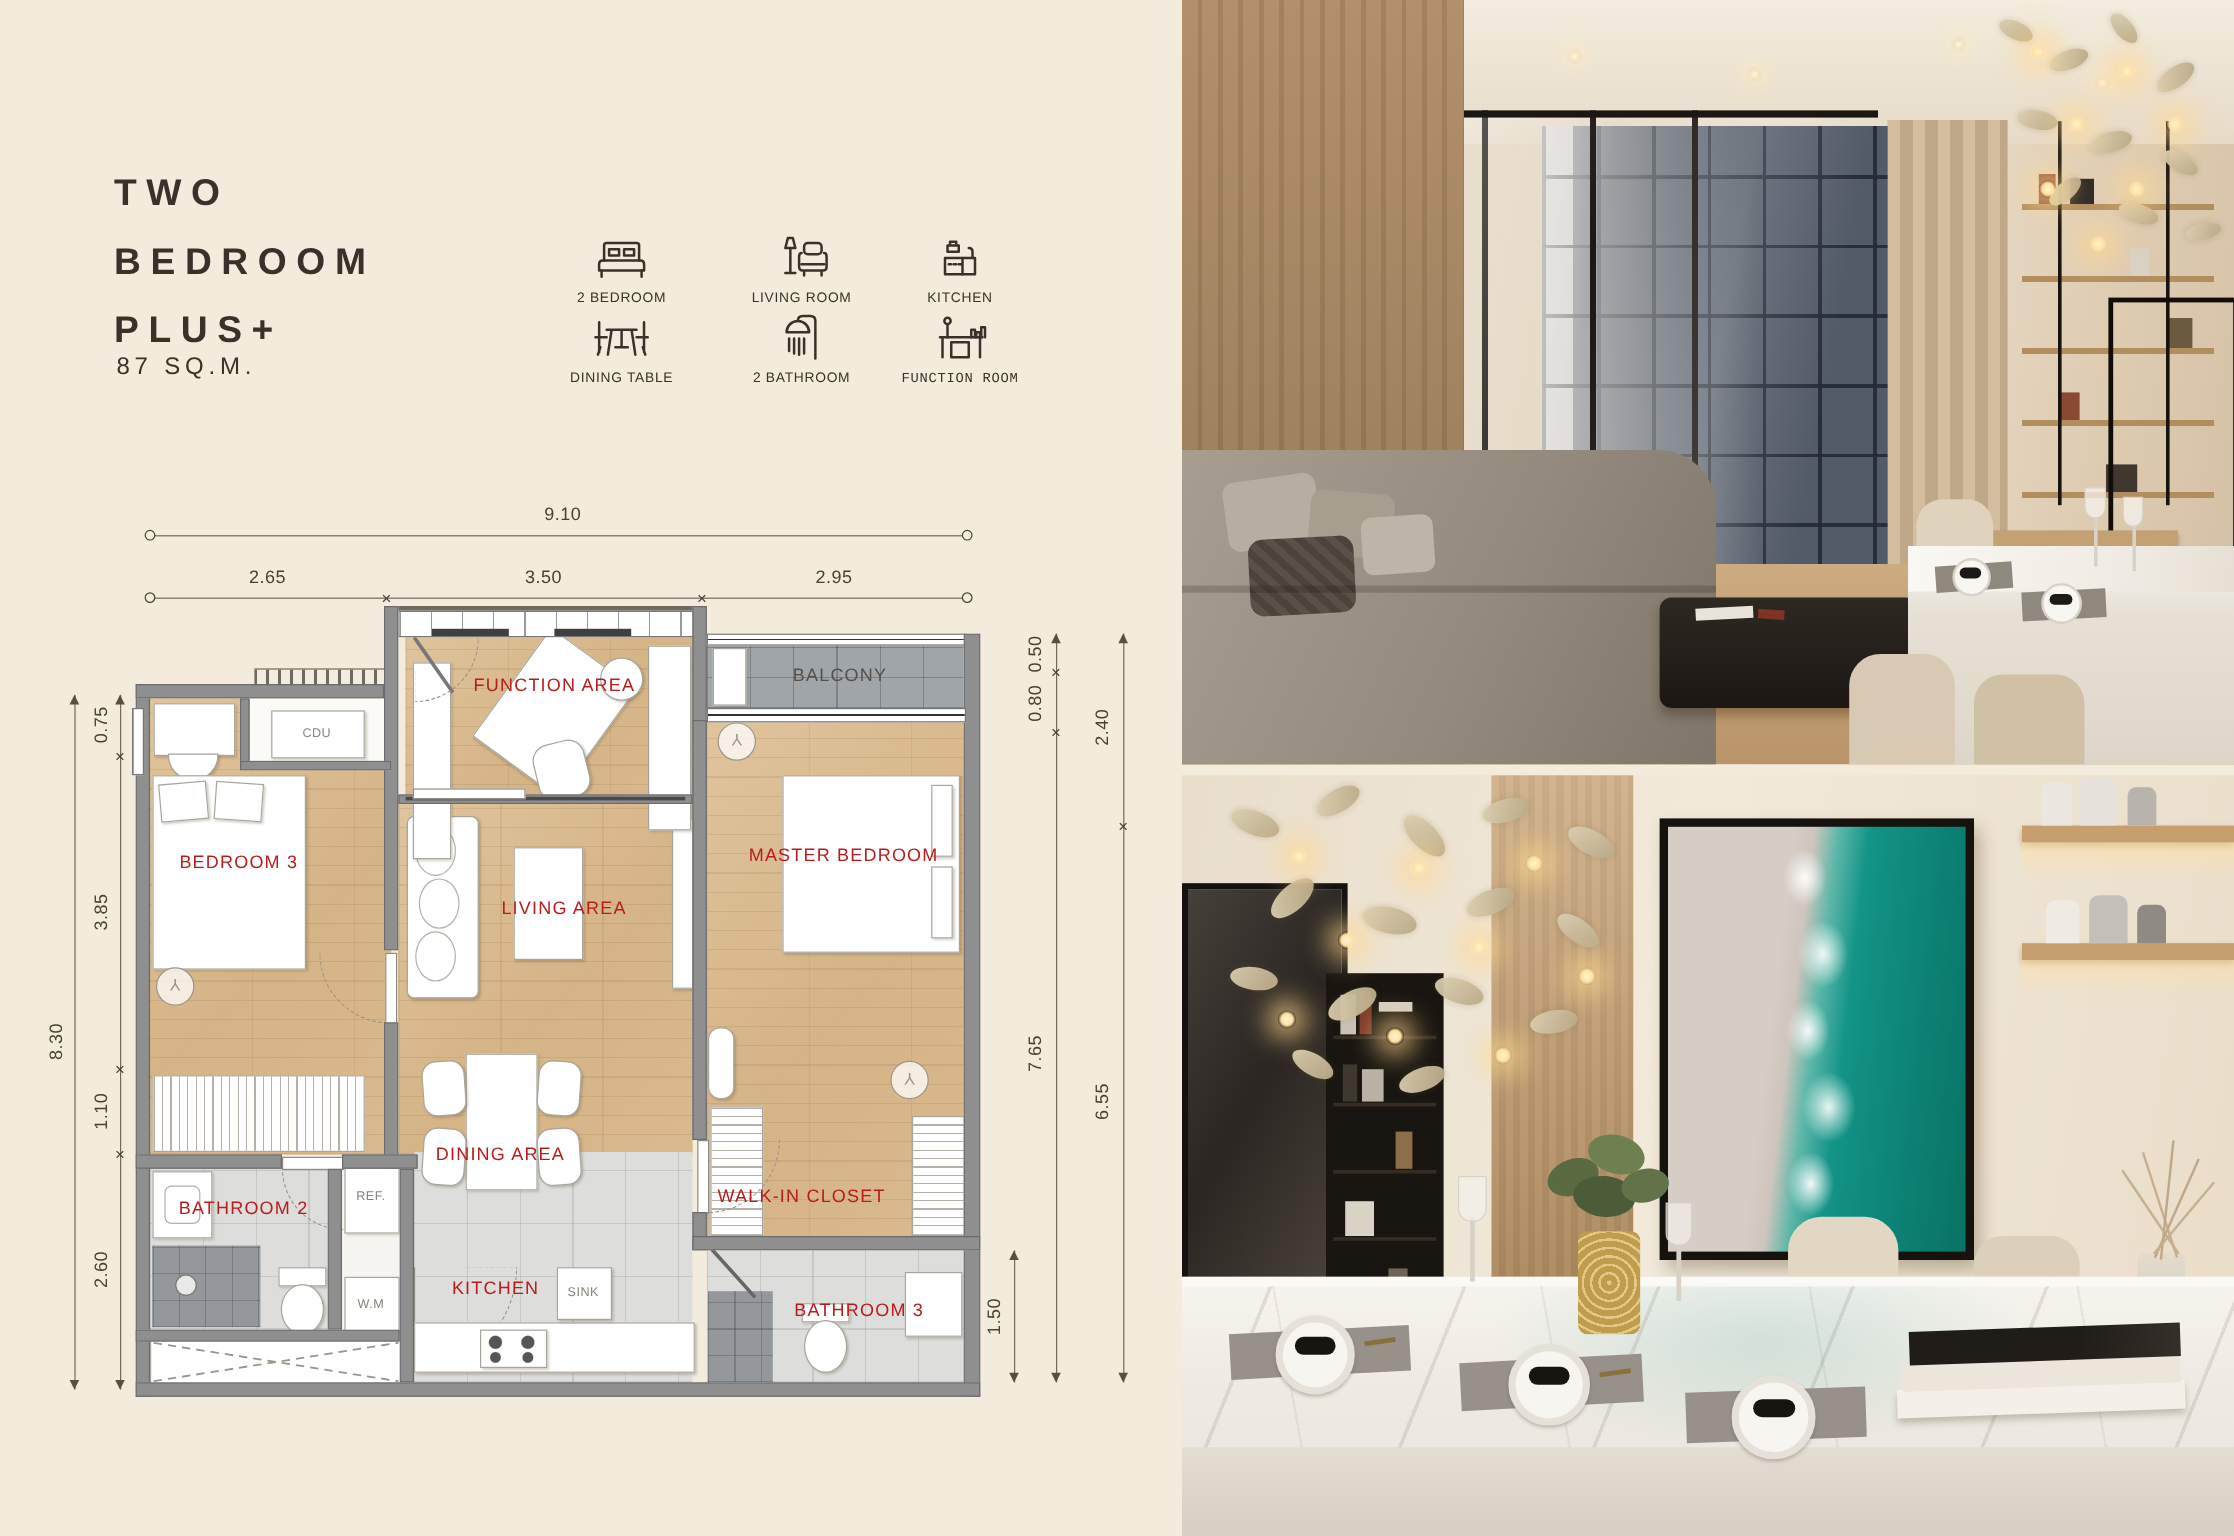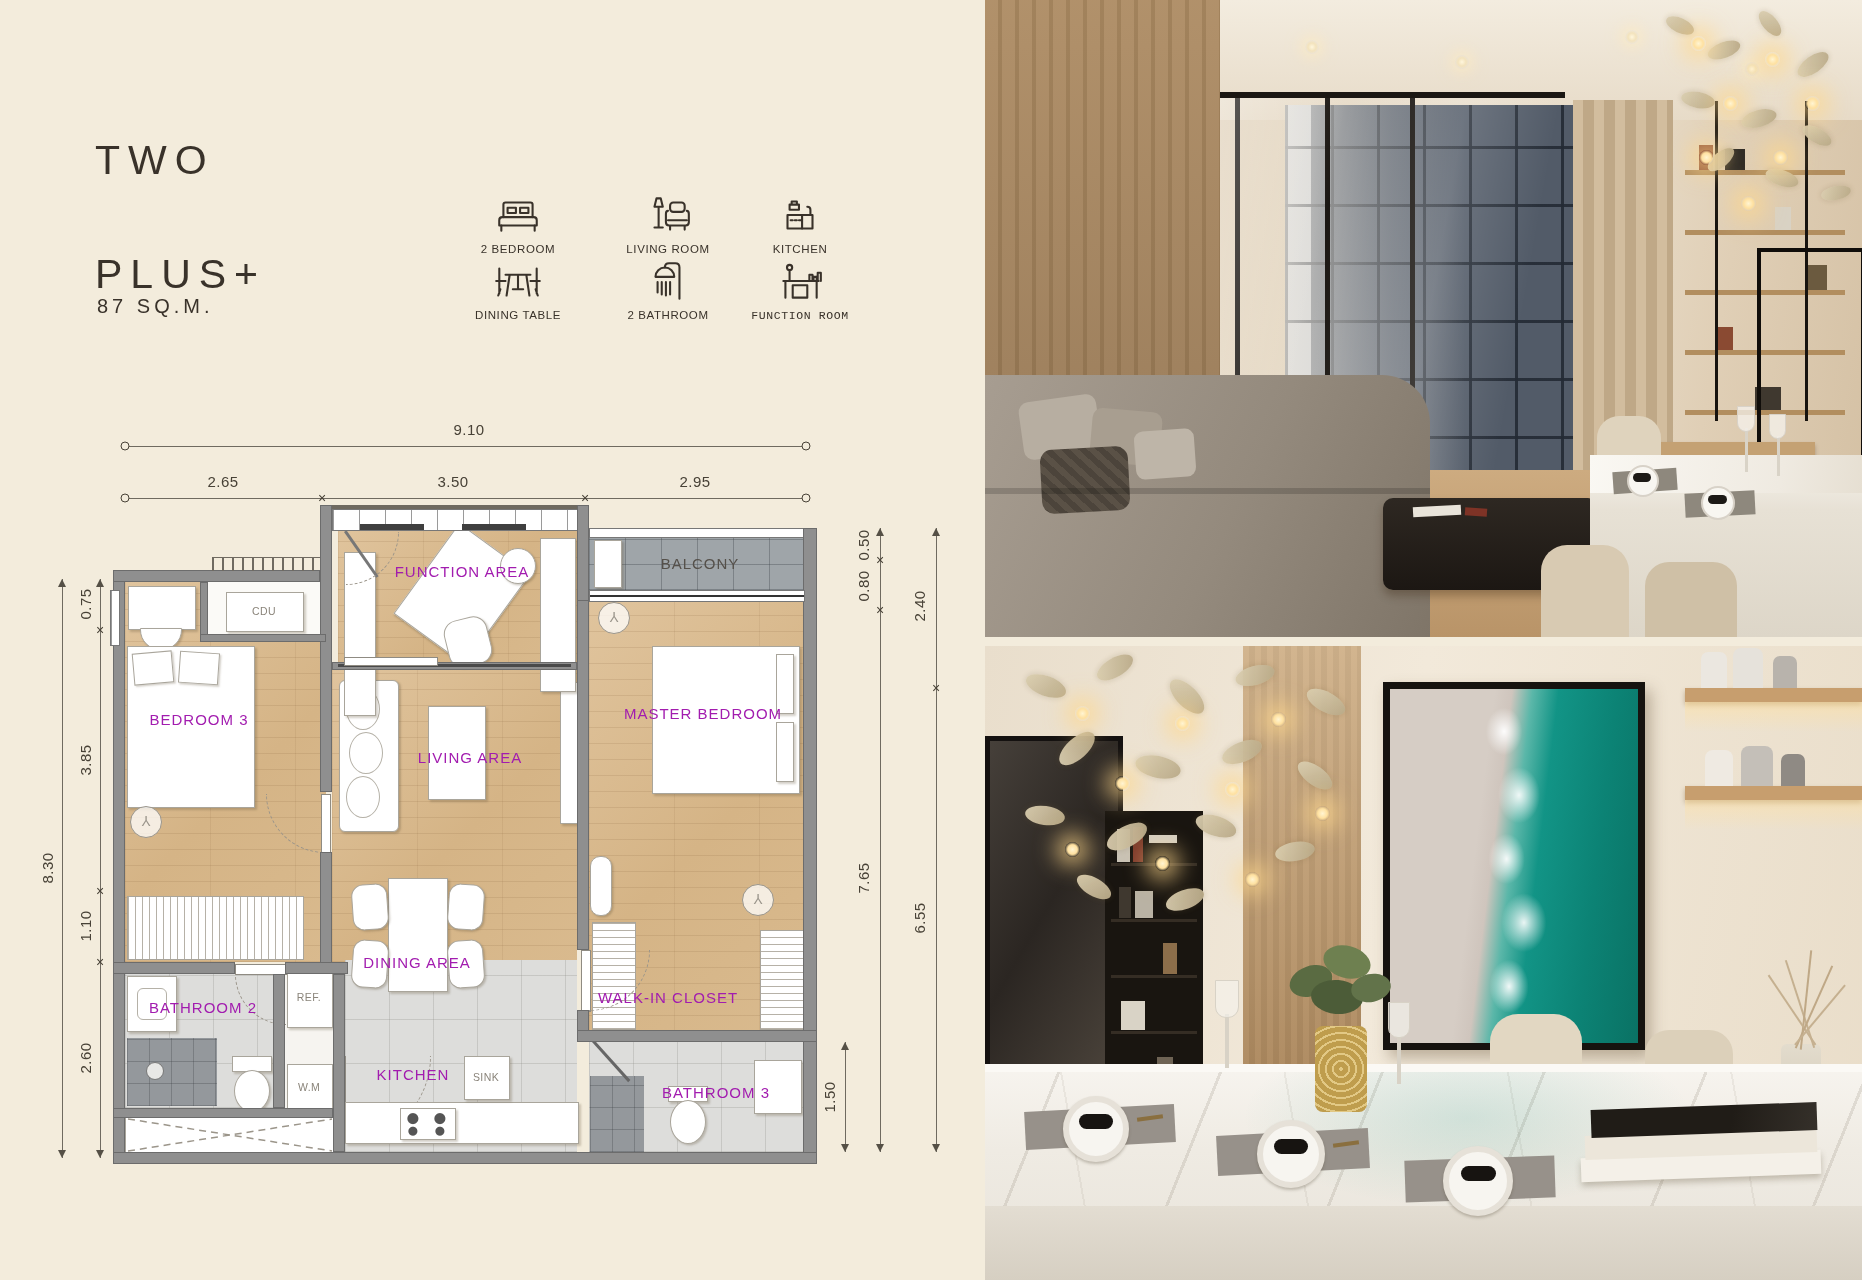--- a/index.html
+++ b/index.html
@@ -1,20 +1,20 @@
 <!DOCTYPE html>
 <html><head>
 <meta charset="utf-8">
 <style>
   html,body{margin:0;padding:0;background:#f3ecdc;}
   #page{position:relative;width:1862px;height:1280px;background:#f3ecdc;overflow:hidden;
         font-family:"Liberation Sans",sans-serif;}
   .abs{position:absolute;}
   
-  .ttl{position:absolute;left:95px;color:#39322a;font-weight:normal;font-size:41px;
+  .ttl{position:absolute;left:95px;color:#39322a;font-weight:bold;font-size:31px;
        letter-spacing:8px;line-height:41px;}
   .area{position:absolute;left:97px;top:295px;color:#39322a;font-size:20px;letter-spacing:4px;}
   
   .leg{position:absolute;width:120px;text-align:center;color:#39322a;}
   .leg svg{display:block;margin:0 auto 5px auto;}
   .leg .lab{font-size:11.5px;letter-spacing:.6px;line-height:13px;}
   
   .wall{position:absolute;background:#8f8f8f;box-shadow:inset 0 0 0 1px #6c6c6c;}
   .wood{position:absolute;background-color:#d9ba8e;background-image:
         repeating-linear-gradient(0deg,rgba(125,88,50,.14) 0 1px,rgba(255,255,255,0) 1px 16px),
@@ -28,21 +28,21 @@
         repeating-linear-gradient(90deg,rgba(60,66,72,.35) 0 1px,rgba(0,0,0,0) 1px 36px);}
   .dtile{position:absolute;background-color:#94989c;background-image:
         repeating-linear-gradient(0deg,rgba(60,64,68,.3) 0 1px,rgba(0,0,0,0) 1px 22px),
         repeating-linear-gradient(90deg,rgba(60,64,68,.3) 0 1px,rgba(0,0,0,0) 1px 22px);}
   .fur{position:absolute;background:#fff;border:1px solid #a9a59b;
        box-shadow:1.5px 1.5px 2px rgba(96,82,58,.28);}
   .hatchH{position:absolute;background:#fff repeating-linear-gradient(90deg,#b6b1a7 0 1px,rgba(0,0,0,0) 1px 7px);
        border:1px solid #a9a59b;}
   .hatchV{position:absolute;background:#fff repeating-linear-gradient(0deg,#b6b1a7 0 1px,rgba(0,0,0,0) 1px 7px);
        border:1px solid #a9a59b;}
-  .rlabel{position:absolute;transform:translate(-50%,-50%);font-size:15px;color:#a21caf;
+  .rlabel{position:absolute;transform:translate(-50%,-50%);font-size:15px;color:#b91c1c;
        letter-spacing:1px;white-space:nowrap;z-index:30;}
   .slabel{position:absolute;transform:translate(-50%,-50%);font-size:10.5px;color:#8a847a;
        letter-spacing:.4px;white-space:nowrap;z-index:30;}
   .dimh{position:absolute;height:1px;background:#6f6a60;}
   .dimv{position:absolute;width:1px;background:#6f6a60;}
   .dimt{position:absolute;transform:translate(-50%,-50%);font-size:15px;color:#474136;letter-spacing:.4px;}
   .dimvt{position:absolute;transform:translate(-50%,-50%) rotate(-90deg);font-size:15px;color:#474136;letter-spacing:.4px;}
   .xm{position:absolute;width:12px;height:12px;transform:translate(-50%,-50%);color:#474136;
       font-size:14px;line-height:12px;text-align:center;}
   .xm::before{content:"×";}
@@ -73,20 +73,21 @@
   .spot{position:absolute;width:14px;height:14px;border-radius:50%;
        background:radial-gradient(circle,#fff6dd 0%,#f3e3bd 40%,rgba(243,227,189,0) 72%);
        box-shadow:0 0 14px 5px rgba(255,235,190,.55);}
 </style>
 </head>
 <body>
 
 <div id="page">
 
   <div class="ttl" style="top:140px;">TWO</div>
+  <div class="ttl" style="top:197px;">BEDROOM</div>
   <div class="ttl" style="top:254px;">PLUS+</div>
   <div class="area">87 SQ.M.</div>
 
   <div class="leg" style="left:458px;top:192px;">
     <svg width="50" height="46" viewBox="0 0 48 44" fill="none" stroke="#39322a" stroke-width="2" stroke-linecap="round" stroke-linejoin="round">
       <path d="M10 24 V12 q0-2 2-2 h24 q2 0 2 2 v12"></path>
       <rect x="14" y="15" width="8" height="5"></rect>
         <rect x="26" y="15" width="8" height="5"></rect>
       <path d="M6 32 v-5 q0-3 3-3 h30 q3 0 3 3 v5 z"></path>
       <path d="M8 32 v5 M40 32 v5"></path>

